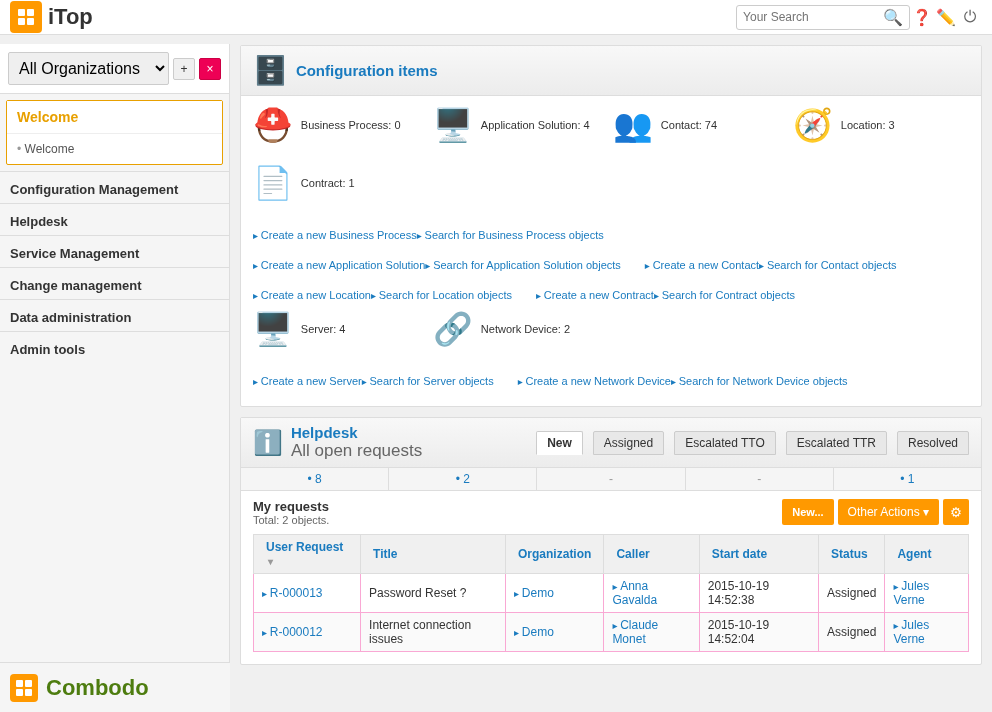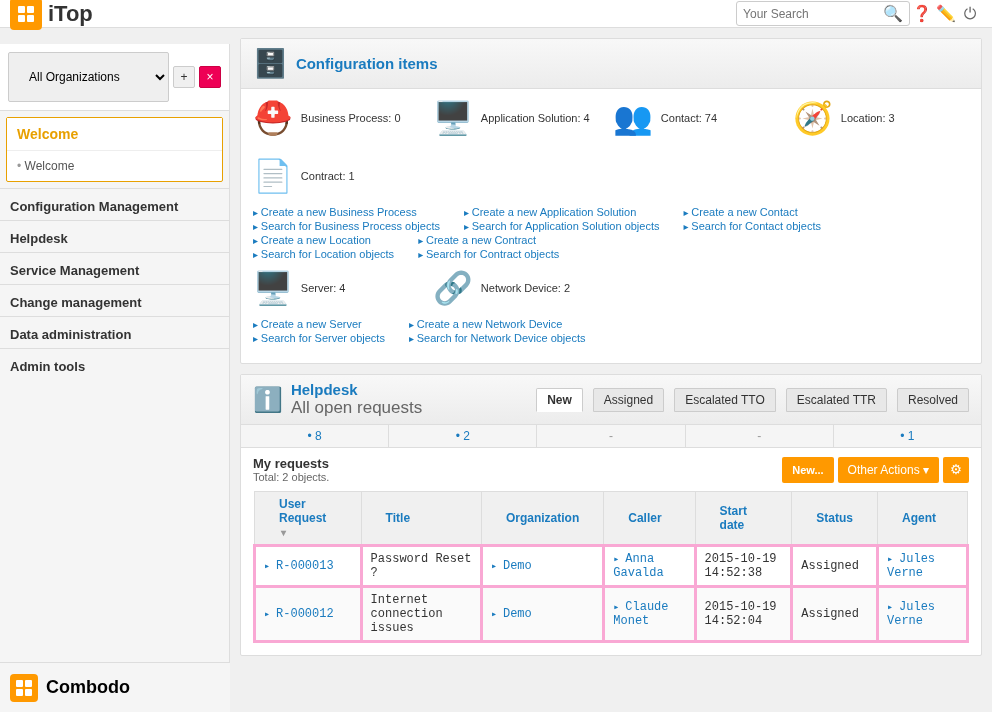--- a/index.html
+++ b/index.html
@@ -2,21 +2,21 @@
 <html><head>
   <meta charset="utf-8">
   <style>
     * { margin: 0; padding: 0; box-sizing: border-box; }
     body { font-family: Arial, sans-serif; font-size: 12px; background: #f0f0f0; color: #333; }
 
     
     #header {
       background: #fff;
       border-bottom: 1px solid #ddd;
-      height: 28px;
+      height: 35px;
       display: flex;
       align-items: center;
       padding: 0 10px;
       position: relative;
     }
     #logo-area {
       display: flex;
       align-items: center;
       gap: 6px;
     }
@@ -82,23 +82,23 @@
     #org-selector {
       padding: 8px;
       display: flex;
       align-items: center;
       gap: 4px;
       background: #fff;
       border-bottom: 1px solid #ddd;
     }
     #org-select {
       flex: 1;
-      font-size: 12px;
+      font-size: 16px;
       border: 1px solid #ccc;
-      padding: 16px;
+      padding: 6px;
       border-radius: 2px;
     }
     .org-btn {
       width: 22px;
       height: 22px;
       background: #f0f0f0;
       border: 1px solid #ccc;
       border-radius: 2px;
       display: flex;
       align-items: center;
@@ -192,21 +192,22 @@
       color: #333;
     }
     .stat-links {
       display: flex;
       flex-wrap: wrap;
       gap: 0 24px;
       margin-bottom: 8px;
     }
     .stat-link-group {
       display: flex;
-      flex-direction: column;
+      flex-direction: row;
+      margin-top: 16px;
     }
     .stat-link {
       color: #1a7bbf;
       text-decoration: none;
       font-size: 11px;
       padding: 1px 0;
     }
     .stat-link::before { content: "▸ "; font-size: 10px; }
 
     
@@ -263,21 +264,21 @@
       border-right: 1px solid #ddd;
       color: #1a7bbf;
     }
     .tab-count:last-child { border-right: none; }
     .tab-count-val { color: #1a7bbf; text-decoration: none; }
     .tab-count-val.dash { color: #999; }
 
     .requests-header {
       padding: 8px 12px;
       display: flex;
-      align-items: center;
+      align-items: flex-start;
       justify-content: space-between;
     }
     .requests-title {
       font-size: 13px;
       font-weight: bold;
       color: #333;
     }
     .requests-subtitle {
       font-size: 11px;
       color: #666;
@@ -323,31 +324,30 @@
 
     
     .data-table {
       width: 100%;
       border-collapse: collapse;
       font-size: 12px;
     }
     .data-table th {
       background: #f0f0f0;
       border: 1px solid #ddd;
-      padding: 5px 24px;
+      padding: 5px 12px;
       text-align: left;
       font-weight: bold;
       color: #1a7bbf;
       cursor: pointer;
     }
     .data-table td {
-      border: 3px solid #f9a8d4;
+      border: 1px solid #f9a8d4;
       padding: 5px 8px;
       color: #333;
-      font-family: Liberation Mono, monospace;
     }
     .data-table tr:nth-child(even) td { background: #fafafa; }
     .table-link {
       color: #1a7bbf;
       text-decoration: none;
     }
     .table-link::before { content: "▸ "; font-size: 10px; }
 
     
     #footer {
@@ -369,23 +369,23 @@
       background: #f90;
       border-radius: 4px;
       display: flex;
       align-items: center;
       justify-content: center;
       color: white;
       font-size: 12px;
       font-weight: bold;
     }
     #footer-text {
-      font-size: 18px;
-      font-weight: bold;
-      color: #000000;
+      font-size: 22px;
+      font-weight: bold;
+      color: #4d7c0f;
     }
 
     .sort-arrow { color: #999; font-size: 10px; margin-left: 2px; }
   </style>
 </head>
 <body>
 
 <div id="header">
   <div id="logo-area">
     <div id="logo-icon">

